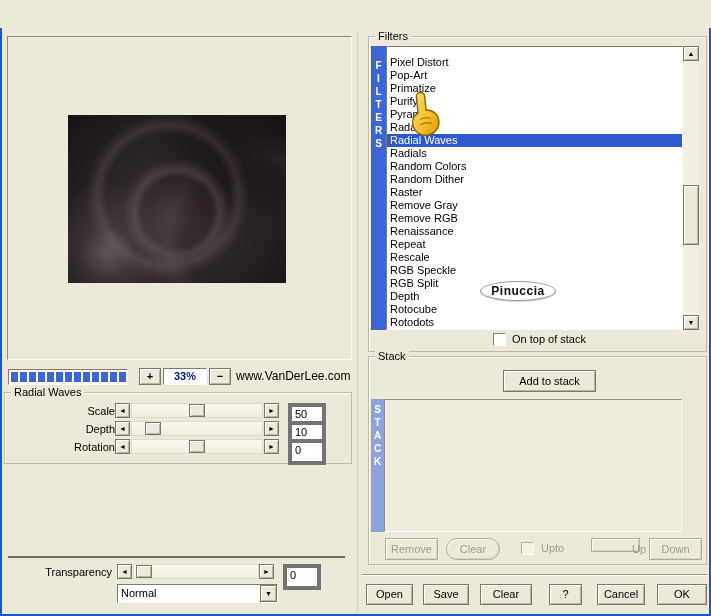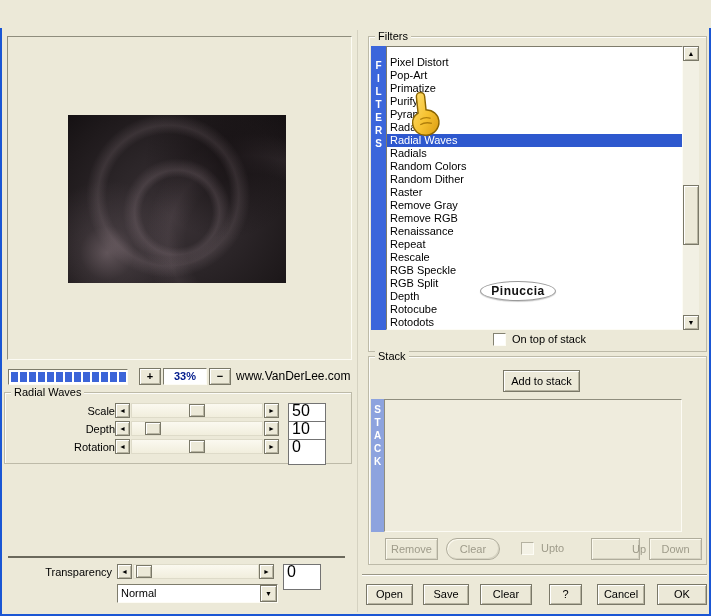--- a/index.html
+++ b/index.html
@@ -55,22 +55,22 @@
 
   
   #params-group{left:4px;top:392px;width:348px;height:72px;}
   .srow{position:absolute;height:16px;}
   .srow .slabel{position:absolute;left:0;top:2px;width:106px;text-align:right;font-size:11px;}
   .arrow-btn{position:absolute;top:0;width:15px;height:15px;font-size:7px;line-height:13px;padding:0;}
   .track{position:absolute;top:0;height:15px;background:linear-gradient(180deg,#fbf9f0,#f1eedd);
     border:1px solid #dedbc9;}
   .thumb{position:absolute;top:0;width:16px;height:13px;background:#ECE9D8;border:1px solid #7a7868;
     box-shadow:inset 1px 1px 0 #fff,inset -1px -1px 0 #b7b4a1;}
-  .value-box{position:absolute;top:0;width:38px;height:26px;background:#fff;border:1px solid #737373;
-    font-size:16px;line-height:14px;padding-left:3px;color:#000;}
+  .value-box{position:absolute;top:0;width:38px;height:26px;background:#fff;border:4px solid #737373;
+    font-size:11px;line-height:14px;padding-left:3px;color:#000;}
 
   #divider-left{left:8px;top:556px;width:337px;height:2px;background:#6b695c;}
   #divider-right{left:362px;top:574px;width:345px;height:2px;
     background:linear-gradient(180deg,#9a9786 0 50%,#fff 50% 100%);}
   #col-divider{left:357px;top:30px;width:1px;height:582px;background:#d5d2c1;}
 
   
   #blend-select{left:117px;top:584px;width:161px;height:19px;}
   #blend-text{position:absolute;left:3px;top:1px;font-size:11px;line-height:15px;text-align:right;}
   #blend-arrow{position:absolute;right:0;top:0;width:17px;height:17px;font-size:7px;line-height:15px;}
@@ -99,31 +99,31 @@
     border-radius:50%;text-align:center;line-height:18px;font-weight:bold;font-size:12px;color:#111;
     letter-spacing:.5px;box-shadow:0 1px 1px rgba(0,0,0,.2);}
 
   .checkbox{width:13px;height:13px;background:#fff;border:1px solid;border-color:#848271 #fdfcf5 #fdfcf5 #848271;}
   .checkbox.disabled{background:#f4f2e6;border-color:#b5b2a1 #fdfcf5 #fdfcf5 #b5b2a1;}
   #ontop-box{left:493px;top:333px;}
   #ontop-label{left:512px;top:332px;height:15px;line-height:15px;}
 
   
   #stack-group{left:368px;top:356px;width:339px;height:209px;}
-  #add-stack-btn{left:503px;top:370px;width:77px;height:22px;line-height:20px;}
+  #add-stack-btn{left:503px;top:370px;width:93px;height:22px;line-height:20px;}
   #stack-strip{left:371px;top:399px;width:13px;height:133px;background:#8da3de;
     color:#fff;font-weight:bold;font-size:10px;writing-mode:vertical-lr;text-orientation:upright;
     line-height:13px;letter-spacing:2px;padding-top:5px;}
   #stack-list{left:384px;top:399px;width:298px;height:133px;background:#efecdd;
     border:1px solid;border-color:#8f8d7d #fcfbf4 #fcfbf4 #8f8d7d;}
   #remove-btn{left:385px;top:538px;width:53px;height:22px;line-height:20px;}
   #clear-btn{left:446px;top:538px;width:54px;height:22px;line-height:20px;border-radius:11px;}
   #upto-box{left:521px;top:542px;}
   #upto-label{left:541px;top:541px;height:15px;line-height:15px;}
-  #up-btn{left:591px;top:538px;width:49px;height:22px;line-height:20px;padding-left:40px;}
+  #up-btn{left:591px;top:538px;width:49px;height:14px;line-height:20px;padding-left:40px;}
   #down-btn{left:649px;top:538px;width:53px;height:22px;line-height:20px;}
 
   
   .action{top:584px;height:21px;line-height:19px;}
   #open-btn{left:366px;width:47px;}
   #save-btn{left:423px;width:46px;}
   #delete-btn{left:480px;width:52px;}
   #help-btn{left:549px;width:33px;}
   #cancel-btn{left:597px;width:48px;}
   #ok-btn{left:657px;width:50px;}

